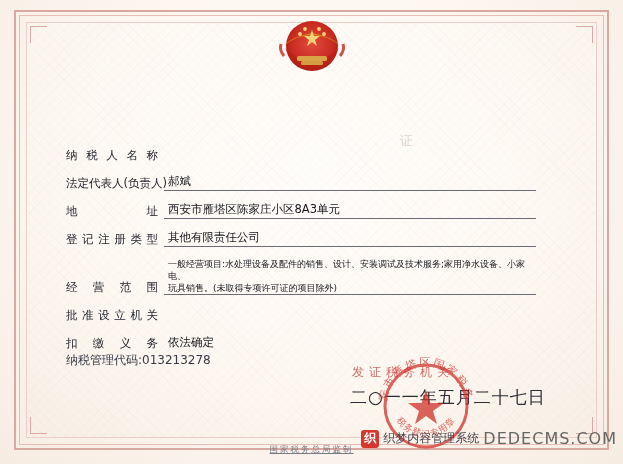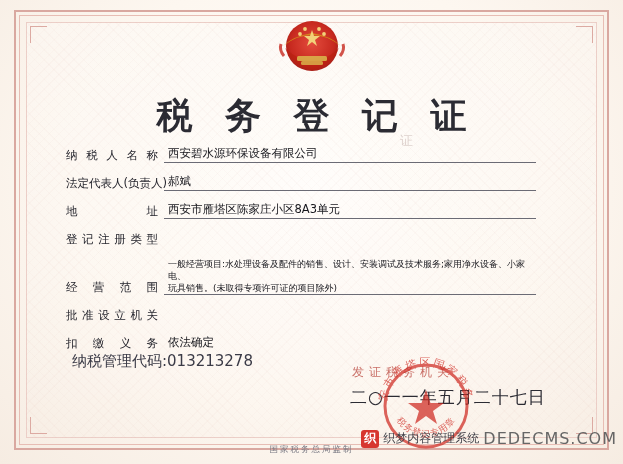--- a/index.html
+++ b/index.html
@@ -101,43 +101,43 @@
     overflow:hidden;
   }
   .value.noline{border-bottom:none;}
   .value.two{
     white-space:normal;line-height:12px;font-size:9px;padding-bottom:0;
     min-height:24px;
   }
   .value.two .l1,.value.two .l2{display:block;}
   
   .taxcode{
-    position:absolute;left:56px;top:352px;
-    font-size:15px;color:#3a3a46;letter-spacing:0;padding-left:16px;
+    position:absolute;left:50px;top:352px;
+    font-size:12px;color:#3a3a46;letter-spacing:0;padding-left:16px;
   }
   
   .dateline{
     position:absolute;left:350px;top:386px;
     font-size:17px;color:#2b2b33;letter-spacing:1px;
   }
   
   .issuer{
     position:absolute;left:352px;top:364px;
     font-size:12px;color:#c0584f;letter-spacing:5px;
     opacity:.85;
   }
   
   .stamp{
     position:absolute;left:372px;top:352px;width:108px;height:108px;
   }
   .stamp svg{display:block;}
   
   .printer{
     position:absolute;left:0;right:0;bottom:8px;text-align:center;
-    font-size:8.5px;color:#7a7a84;letter-spacing:2px;
+    font-size:8.5px;color:#7a7a84;letter-spacing:2px;text-decoration:underline;
   }
   
   .wm{
     position:absolute;left:400px;top:132px;
     font-size:13px;color:#c9b7b2;opacity:.6;
   }
   
   .badge{
     position:absolute;right:6px;bottom:16px;
     display:flex;align-items:center;gap:4px;
@@ -182,36 +182,34 @@
       <polygon points="37,14 39,20 45,20 40,24 42,30 37,26 32,30 34,24 29,20 35,20" fill="#f2d27a"></polygon>
       <circle cx="25" cy="18" r="1.9" fill="#f2d27a"></circle>
       <circle cx="30" cy="13" r="1.9" fill="#f2d27a"></circle>
       <circle cx="44" cy="13" r="1.9" fill="#f2d27a"></circle>
       <circle cx="49" cy="18" r="1.9" fill="#f2d27a"></circle>
       <path d="M6 28 Q4 34 9 40" stroke="#c7291f" stroke-width="3" fill="none" opacity=".8"></path>
       <path d="M68 28 Q70 34 65 40" stroke="#c7291f" stroke-width="3" fill="none" opacity=".8"></path>
     </svg>
   </div>
 
-  <div class="title">税 务 登 记 证</div>
 
   <div class="wm">证</div>
 
 
   <div class="fields">
 
     <div class="row">
       <div class="label spread">
         <span>纳</span>
         <span>税</span>
         <span>人</span>
         <span>名</span>
         <span>称</span>
       </div>
-      <div class="value">西安碧水源环保设备有限公司</div>
     </div>
 
     <div class="row">
       <div class="label">法定代表人(负责人)</div>
       <div class="value">郝斌</div>
     </div>
 
     <div class="row">
       <div class="label spread">
         <span>地</span>
@@ -222,20 +220,21 @@
 
     <div class="row">
       <div class="label spread">
         <span>登</span>
         <span>记</span>
         <span>注</span>
         <span>册</span>
         <span>类</span>
         <span>型</span>
       </div>
+      <div class="value">其他有限责任公司</div>
     </div>
 
     <div class="row">
       <div class="label spread">
         <span>经</span>
         <span>营</span>
         <span>范</span>
         <span>围</span>
       </div>
       <div class="value two">

